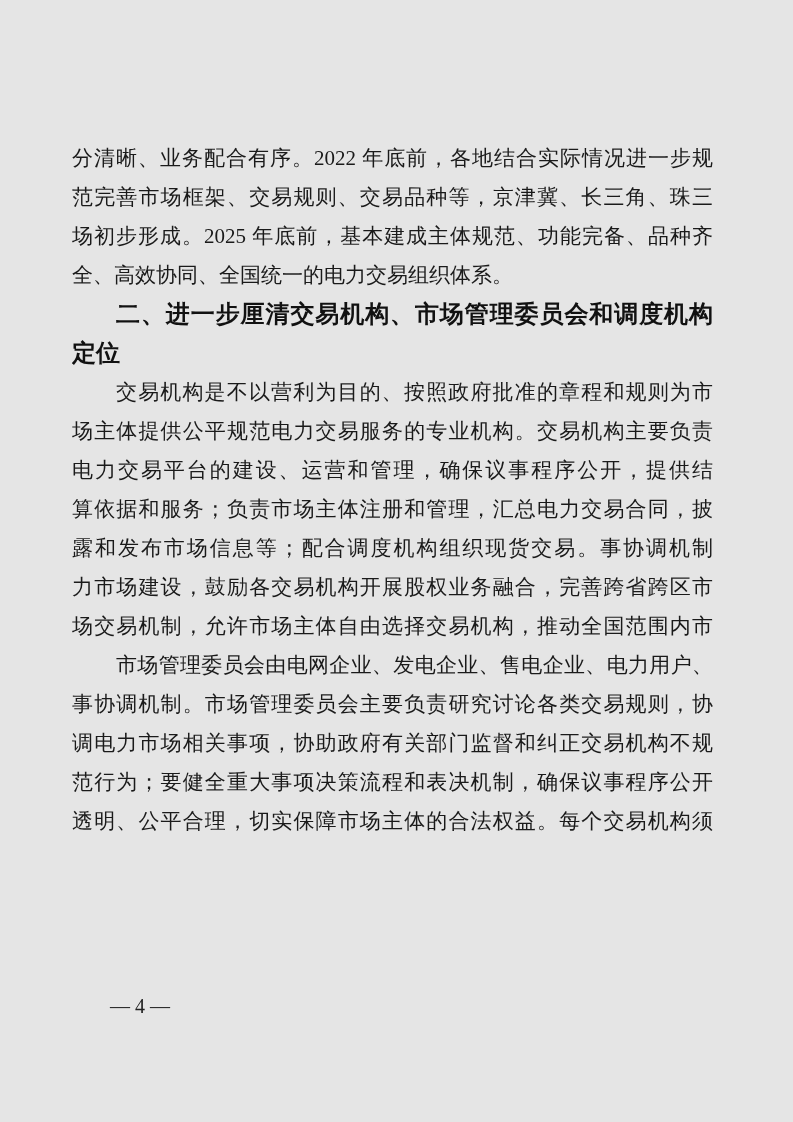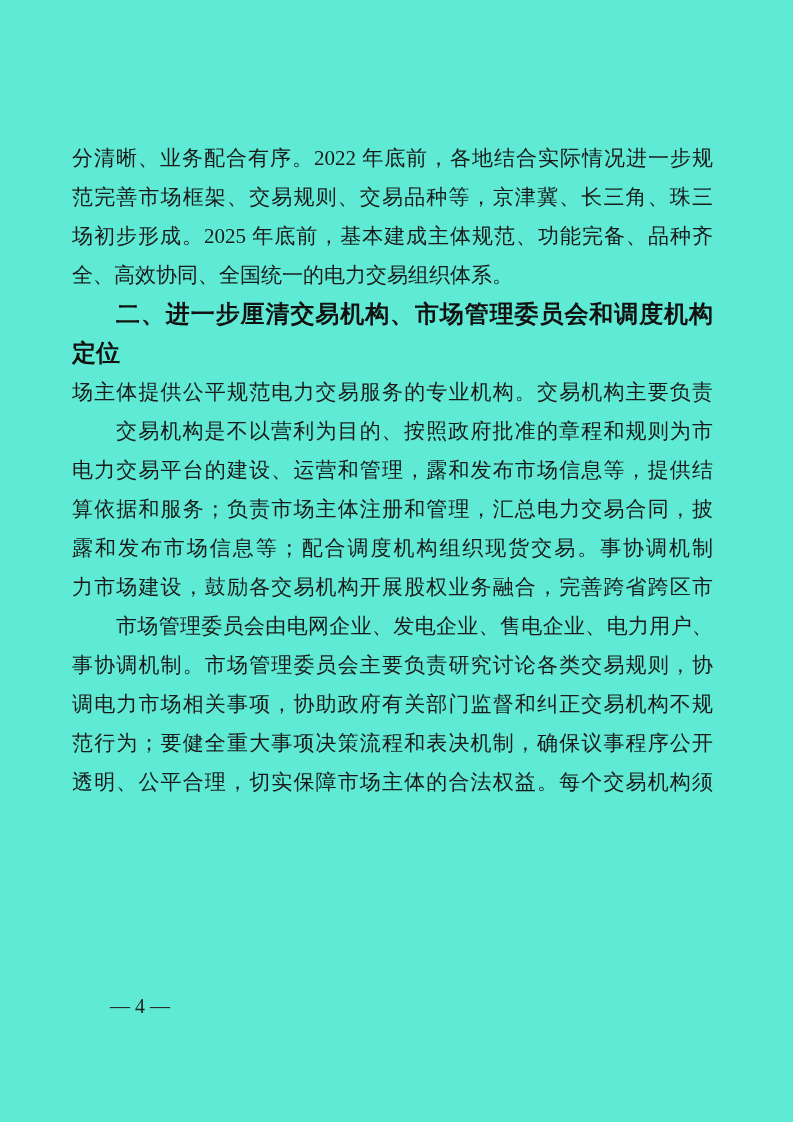--- a/index.html
+++ b/index.html
@@ -4,21 +4,21 @@
 <style>
   html, body {
     margin: 0;
     padding: 0;
     background: #ffffff;
   }
   .page {
     position: relative;
     width: 793px;
     height: 1122px;
-    background: #5eead4;
+    background: #e5e5e5;
     overflow: hidden;
     font-family: "Liberation Serif", "DejaVu Serif", serif;
     color: #1a1a1a;
   }
   .content {
     position: absolute;
     left: 72px;
     top: 139px;
     width: 641px;
   }
@@ -58,26 +58,27 @@
 <body>
 
 <div class="page">
   <div class="content">
       <div class="line">分清晰、业务配合有序。2022 年底前，各地结合实际情况进一步规</div>
       <div class="line">范完善市场框架、交易规则、交易品种等，京津冀、长三角、珠三</div>
       <div class="line">场初步形成。2025 年底前，基本建成主体规范、功能完备、品种齐</div>
       <div class="line final">全、高效协同、全国统一的电力交易组织体系。</div>
       <div class="line heading indent">二、进一步厘清交易机构、市场管理委员会和调度机构的职能</div>
       <div class="line heading final">定位</div>
+      <div class="line indent">交易机构是不以营利为目的、按照政府批准的章程和规则为市</div>
       <div class="line">场主体提供公平规范电力交易服务的专业机构。交易机构主要负责</div>
-      <div class="line indent">交易机构是不以营利为目的、按照政府批准的章程和规则为市</div>
-      <div class="line">电力交易平台的建设、运营和管理，露和发布市场信息等，提供结</div>
+      <div class="line">电力交易平台的建设、运营和管理，确保议事程序公开，提供结</div>
       <div class="line">算依据和服务；负责市场主体注册和管理，汇总电力交易合同，披</div>
       <div class="line">露和发布市场信息等；配合调度机构组织现货交易。事协调机制</div>
       <div class="line">力市场建设，鼓励各交易机构开展股权业务融合，完善跨省跨区市</div>
+      <div class="line">场交易机制，允许市场主体自由选择交易机构，推动全国范围内市</div>
       <div class="line indent">市场管理委员会由电网企业、发电企业、售电企业、电力用户、</div>
       <div class="line">事协调机制。市场管理委员会主要负责研究讨论各类交易规则，协</div>
       <div class="line">调电力市场相关事项，协助政府有关部门监督和纠正交易机构不规</div>
       <div class="line">范行为；要健全重大事项决策流程和表决机制，确保议事程序公开</div>
       <div class="line">透明、公平合理，切实保障市场主体的合法权益。每个交易机构须</div>
     </div>
   <div class="footer">— 4 —</div>
 </div>
 
 </body></html>

